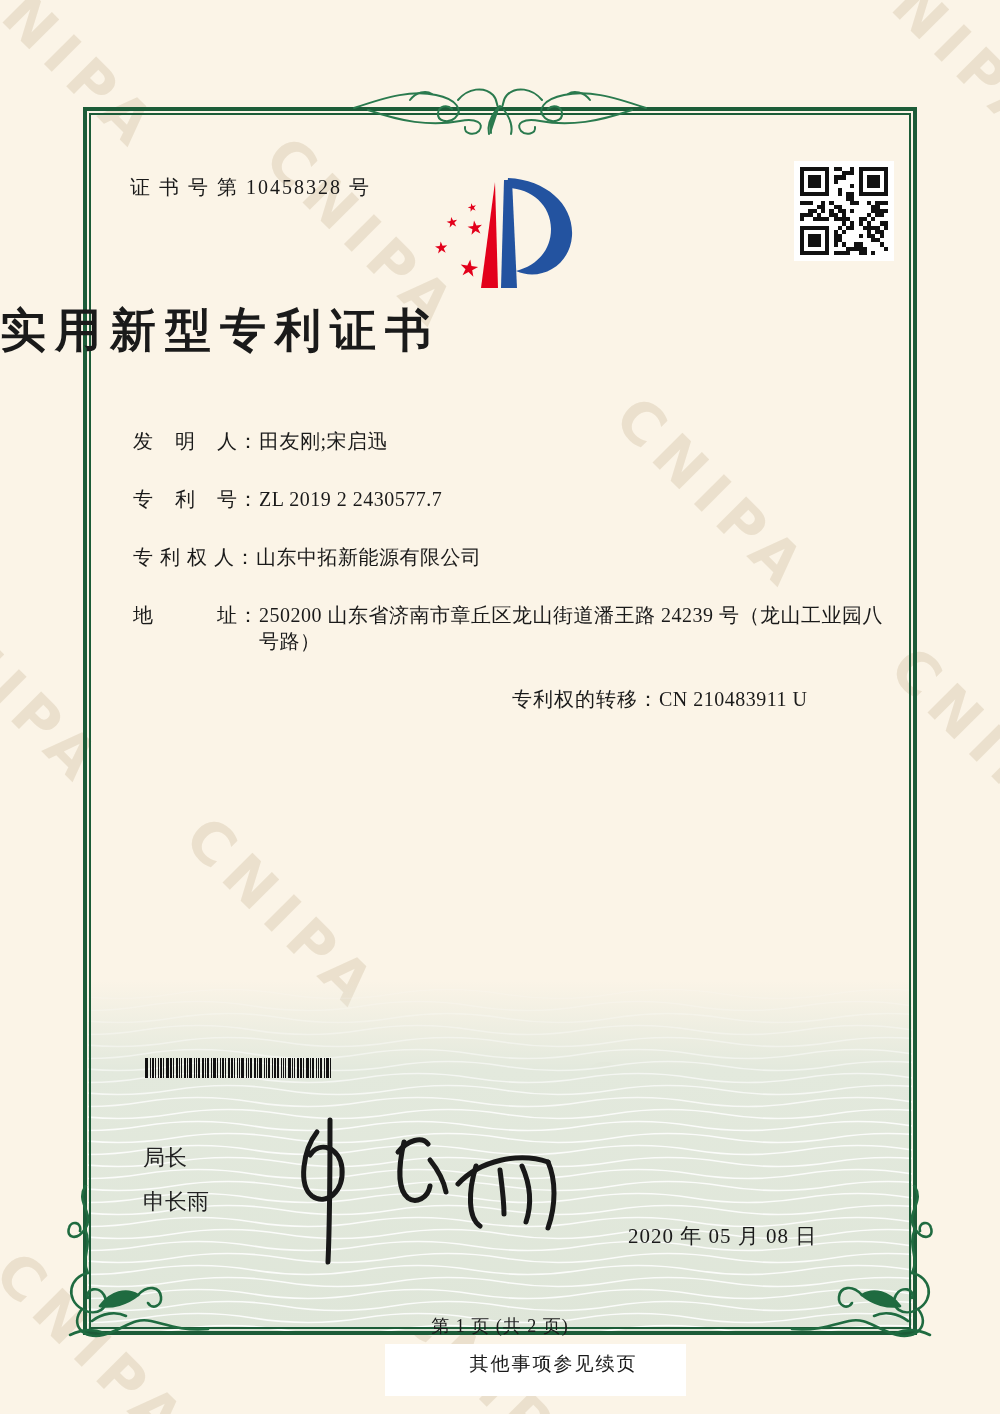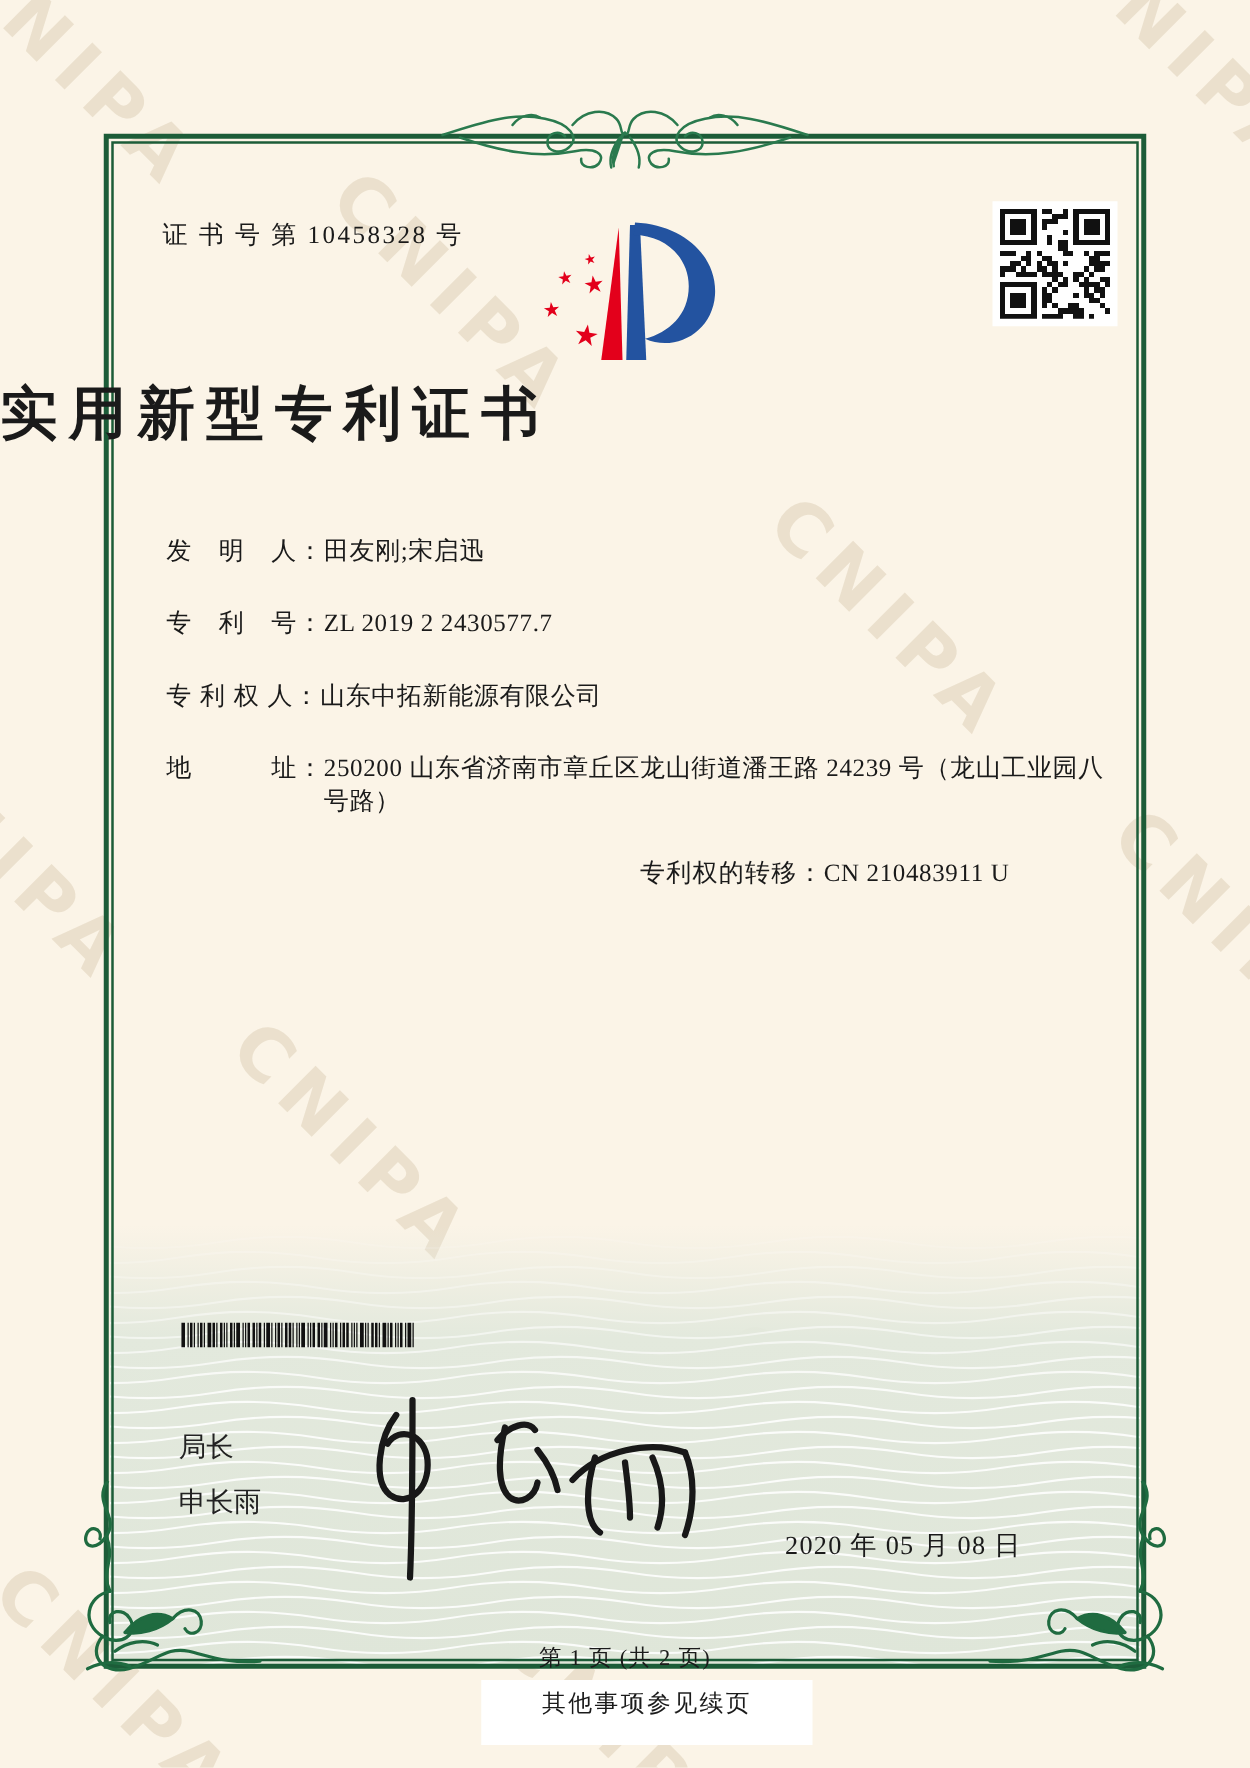--- a/index.html
+++ b/index.html
@@ -89,20 +89,21 @@
   .page-info{
     left:0;top:1290px;width:1000px;text-align:center;
     font-size:18px;letter-spacing:1px;z-index:5;margin-top:24px;
   }
   .cont-note{
     left:385px;top:1344px;width:265px;height:52px;
     background:#ffffff;
     text-align:center;line-height:40px;
     font-size:19px;letter-spacing:2px;
     z-index:5;
+    padding-left:36px;
   }
 </style>
 </head>
 <body>
 
 <span class="wm" style="left:-60px;top:20px;">CNIPA</span>
 <span class="wm" style="left:240px;top:200px;">CNIPA</span>
 <span class="wm" style="left:830px;top:10px;">CNIPA</span>
 <span class="wm" style="left:590px;top:460px;">CNIPA</span>
 <span class="wm" style="left:-115px;top:655px;">CNIPA</span>

